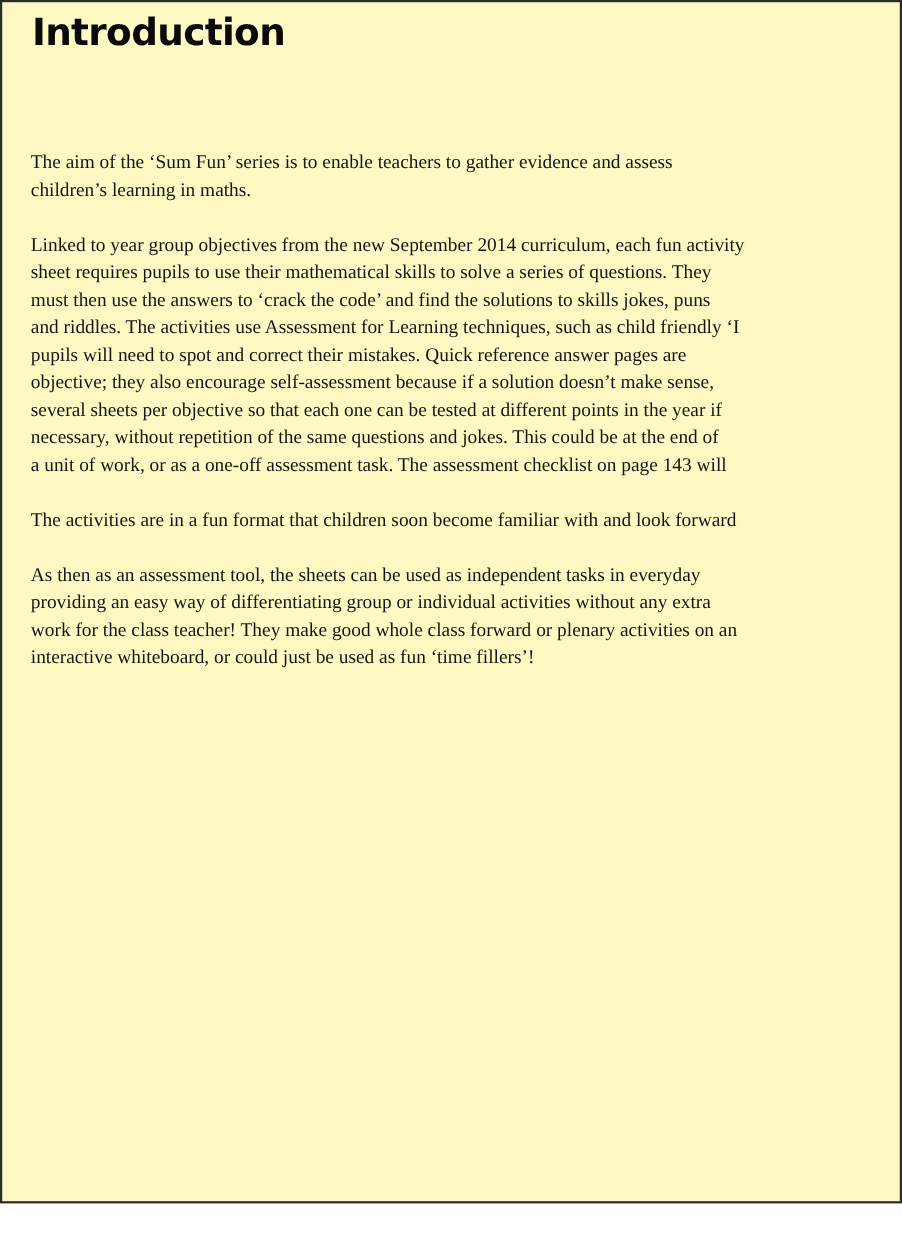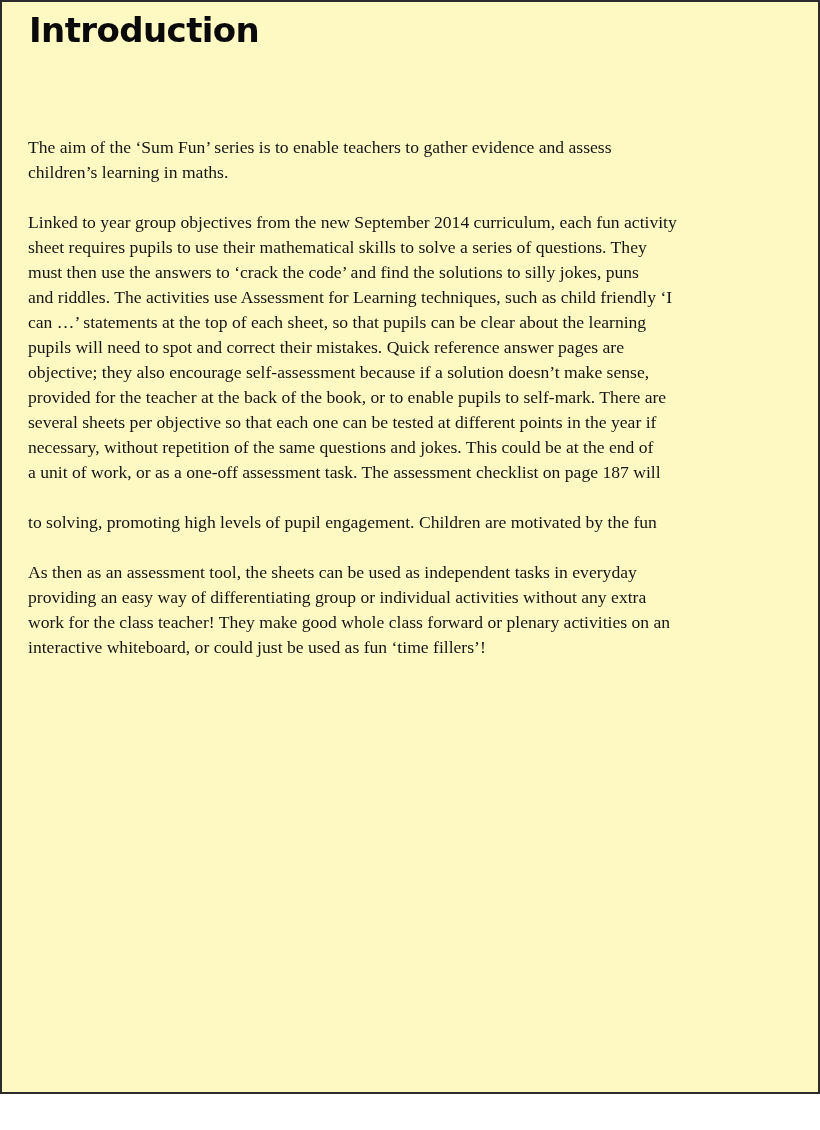--- a/index.html
+++ b/index.html
@@ -46,33 +46,31 @@
 
   <div class="body-text">
     <p class="para">
       <span class="line">The aim of the ‘Sum Fun’ series is to enable teachers to gather evidence and assess</span>
       <span class="line">children’s learning in maths.</span>
     </p>
 
     <p class="para">
       <span class="line">Linked to year group objectives from the new September 2014 curriculum, each fun activity</span>
       <span class="line">sheet requires pupils to use their mathematical skills to solve a series of questions. They</span>
-      <span class="line">must then use the answers to ‘crack the code’ and find the solutions to silly jokes, puns</span>
+      <span class="line">must then use the answers to ‘crack the code’ and find the solutions to skills jokes, puns</span>
       <span class="line">and riddles. The activities use Assessment for Learning techniques, such as child friendly ‘I</span>
-      <span class="line">can …’ statements at the top of each sheet, so that pupils can be clear about the learning</span>
       <span class="line">pupils will need to spot and correct their mistakes. Quick reference answer pages are</span>
       <span class="line">objective; they also encourage self-assessment because if a solution doesn’t make sense,</span>
-      <span class="line">provided for the teacher at the back of the book, or to enable pupils to self-mark. There are</span>
       <span class="line">several sheets per objective so that each one can be tested at different points in the year if</span>
       <span class="line">necessary, without repetition of the same questions and jokes. This could be at the end of</span>
-      <span class="line">a unit of work, or as a one-off assessment task. The assessment checklist on page 187 will</span>
+      <span class="line">a unit of work, or as a one-off assessment task. The assessment checklist on page 143 will</span>
     </p>
 
     <p class="para">
-      <span class="line">to solving, promoting high levels of pupil engagement. Children are motivated by the fun</span>
+      <span class="line">The activities are in a fun format that children soon become familiar with and look forward</span>
     </p>
 
     <p class="para">
       <span class="line">As then as an assessment tool, the sheets can be used as independent tasks in everyday</span>
       <span class="line">providing an easy way of differentiating group or individual activities without any extra</span>
       <span class="line">work for the class teacher! They make good whole class forward or plenary activities on an</span>
       <span class="line">interactive whiteboard, or could just be used as fun ‘time fillers’!</span>
     </p>
   </div>
 </div>

